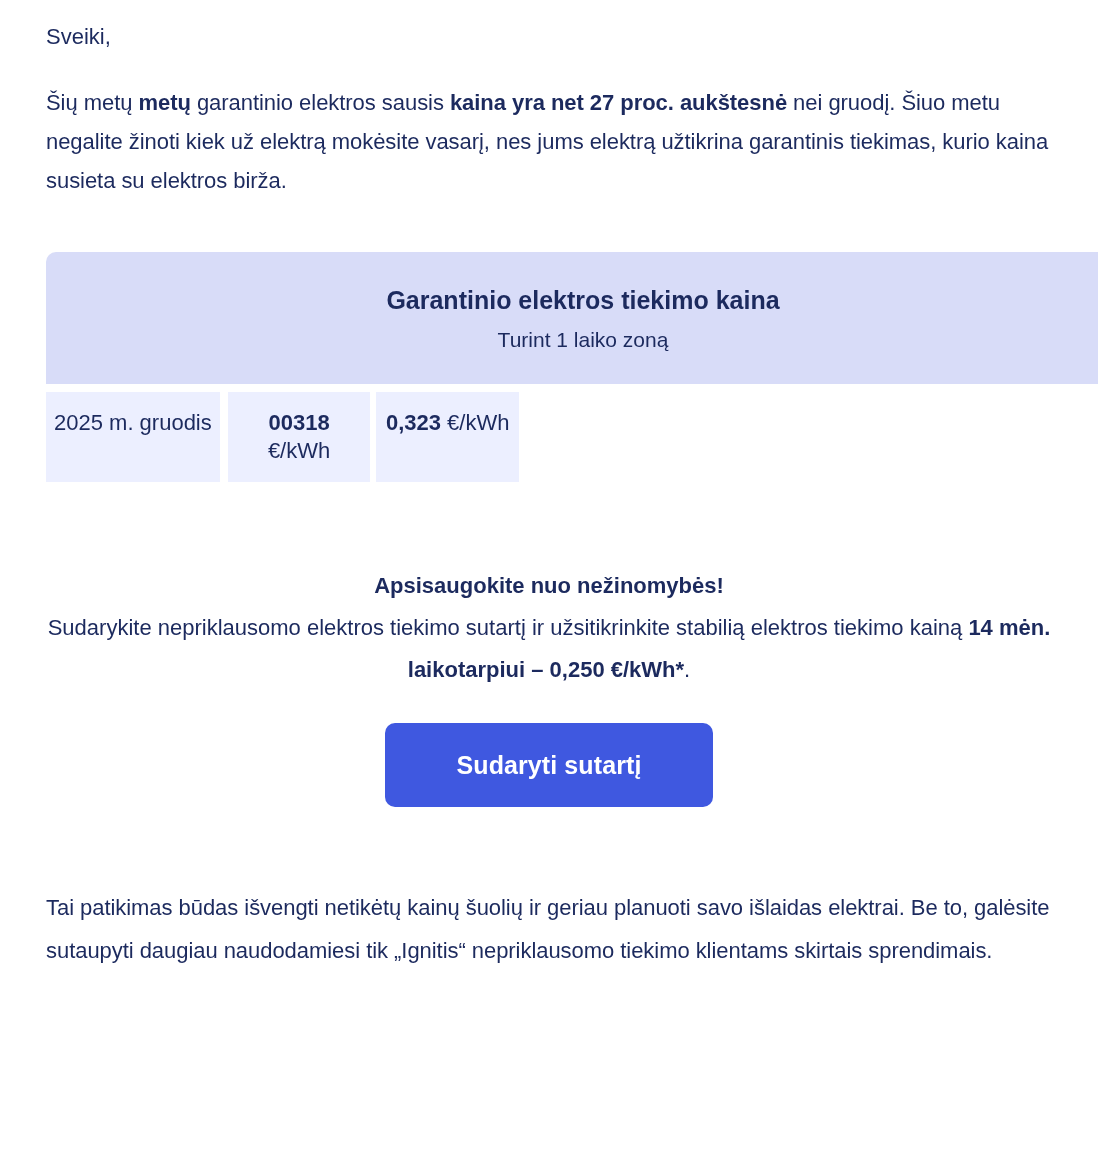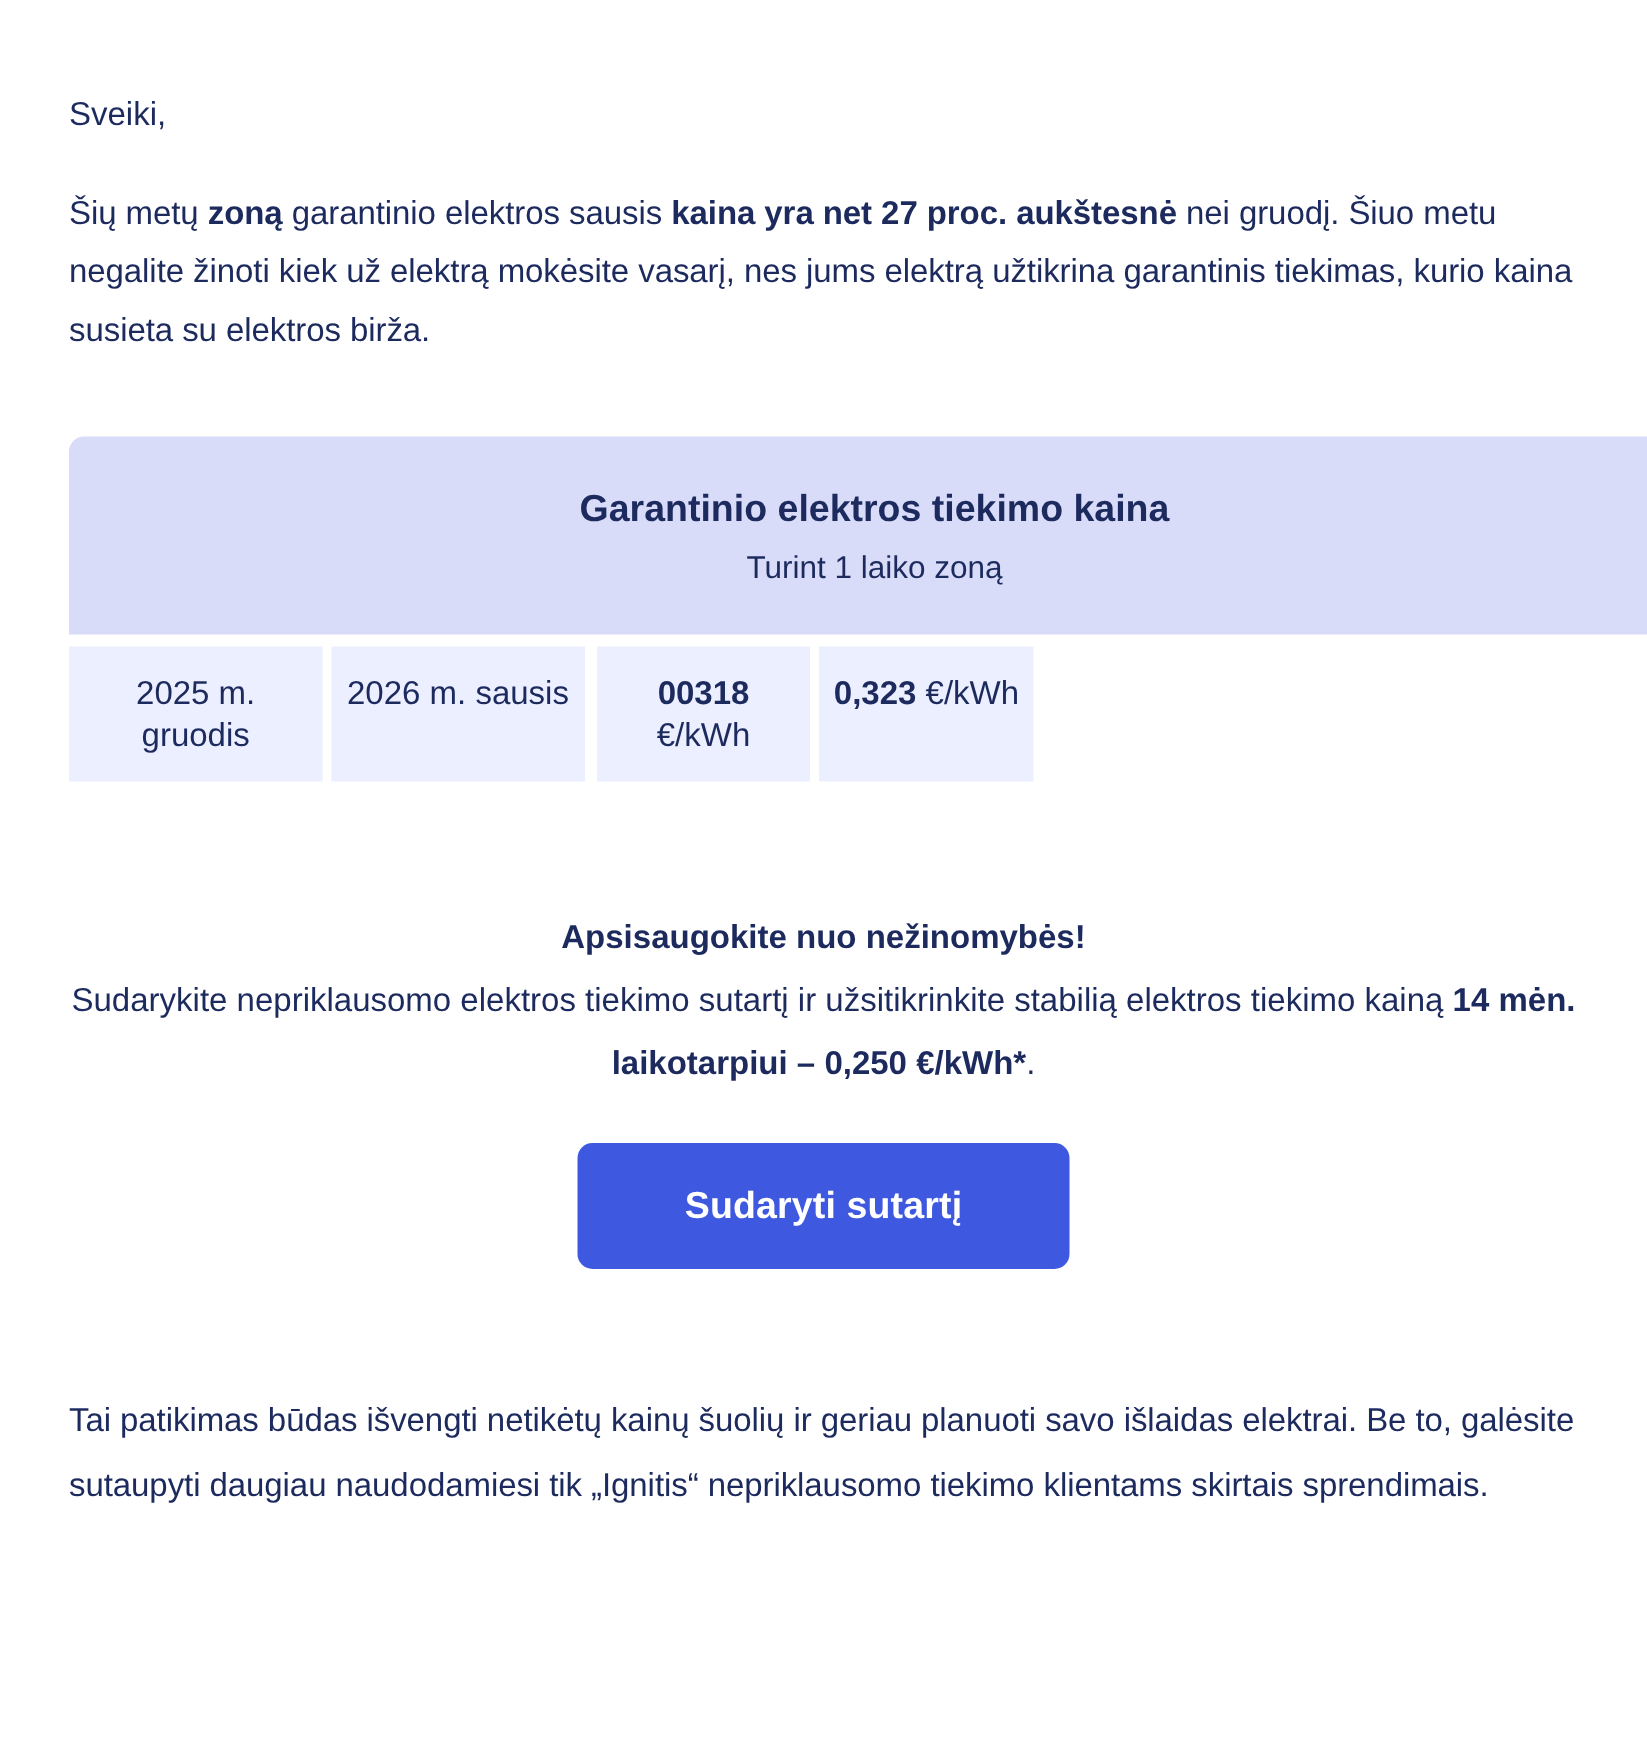--- a/index.html
+++ b/index.html
@@ -13,21 +13,20 @@
     height: 1162px;
     font-family: "Liberation Sans", sans-serif;
     color: #1c2a5e;
     overflow: hidden;
     position: relative;
   }
   .page {
     box-sizing: border-box;
     width: 1098px;
     padding: 0 46px;
-    margin-top: 39px;
   }
 
   
   .greeting {
     font-size: 22px;
     line-height: 30px;
     margin: 0;
     padding-top: 22px;
     color: #1c2a5e;
   }
@@ -136,32 +135,31 @@
     letter-spacing: -0.05px;
   }
 </style>
 </head>
 <body>
 
 <div class="page">
 
   <p class="greeting">Sveiki,</p>
 
-  <p class="intro"><span>Šių metų </span><b>zoną</b><span> garantinio elektros sausis </span><b>kaina yra net 27 proc. aukštesnė</b><span> nei gruodį. Šiuo metu negalite žinoti kiek už elektrą mokėsite vasarį, nes jums elektrą užtikrina garantinis tiekimas, kurio kaina susieta su elektros birža.</span></p>
+  <p class="intro"><span>Šių metų </span><b>metų</b><span> garantinio elektros sausis </span><b>kaina yra net 27 proc. aukštesnė</b><span> nei gruodį. Šiuo metu negalite žinoti kiek už elektrą mokėsite vasarį, nes jums elektrą užtikrina garantinis tiekimas, kurio kaina susieta su elektros birža.</span></p>
 
   <div class="price-card">
     <div class="card-header">
       <div class="card-title">Garantinio elektros tiekimo kaina</div>
       <div class="card-subtitle">Turint 1 laiko zoną</div>
     </div>
 
     <div class="price-table">
       <div class="price-row months">
         <div class="price-cell">2025 m. gruodis</div>
-        <div class="price-cell">2026 m. sausis</div>
       </div>
       <div class="price-row values">
         <div class="price-cell"><span class="amount">00318</span><span class="unit"> €/kWh</span></div>
         <div class="price-cell"><span class="amount">0,323</span><span class="unit"> €/kWh</span></div>
       </div>
     </div>
   </div>
 
   <p class="promo"><span class="promo-heading">Apsisaugokite nuo nežinomybės!</span><span>Sudarykite nepriklausomo elektros tiekimo sutartį ir užsitikrinkite stabilią elektros tiekimo kainą </span><b>14 mėn. laikotarpiui – 0,250 €/kWh*</b><span>.</span></p>
 

